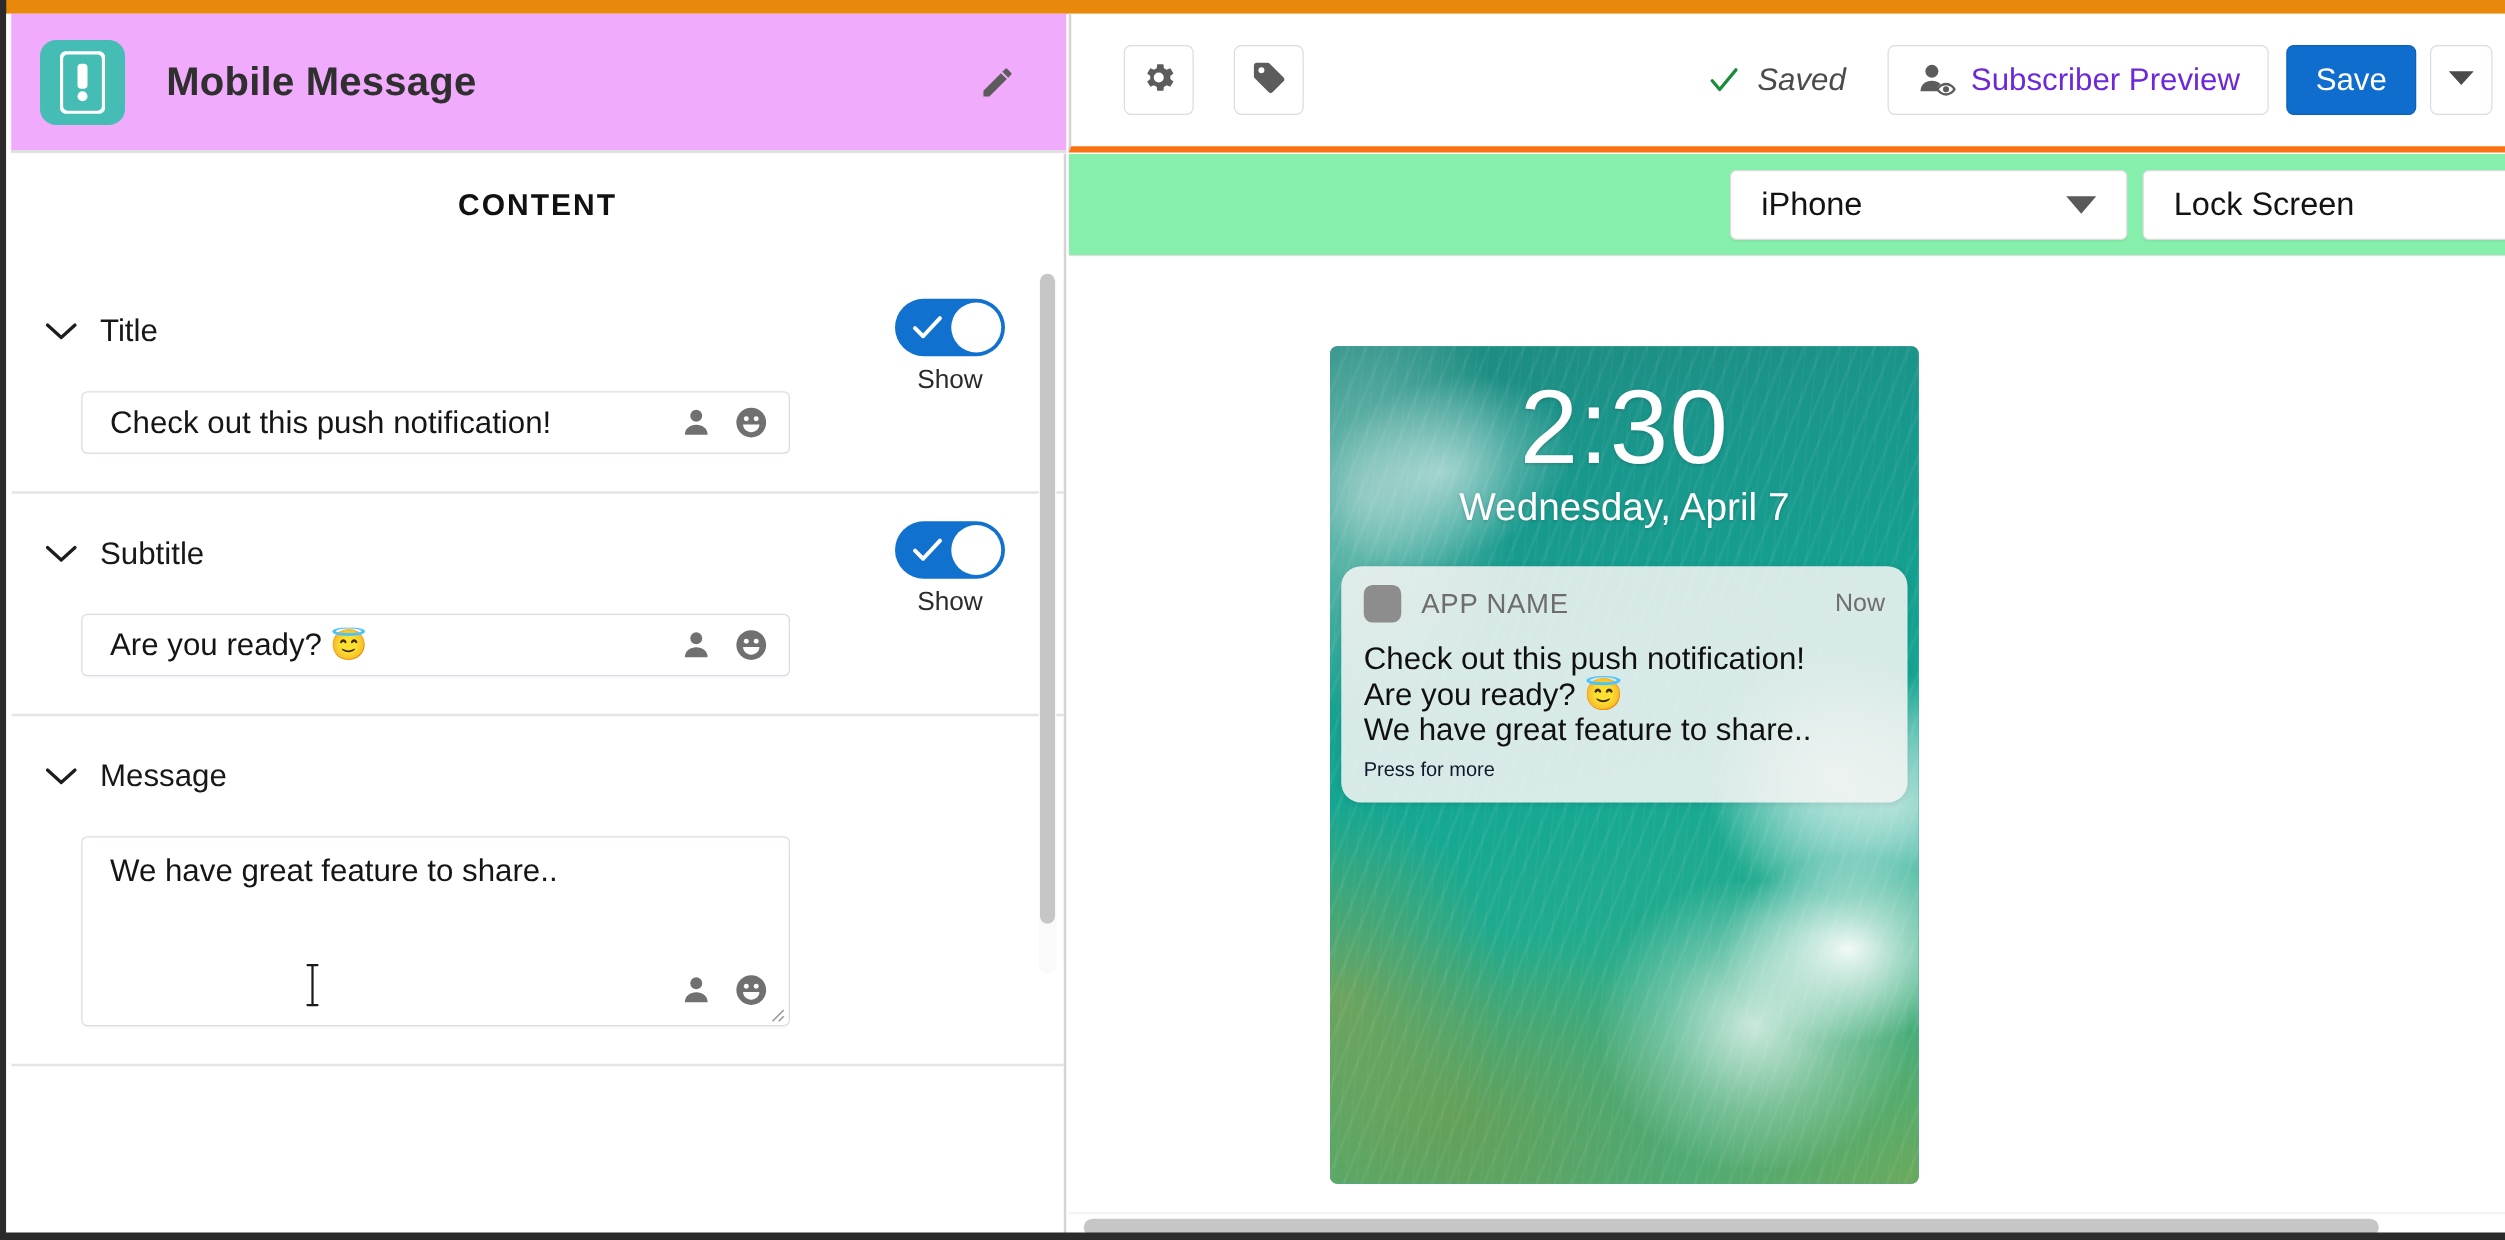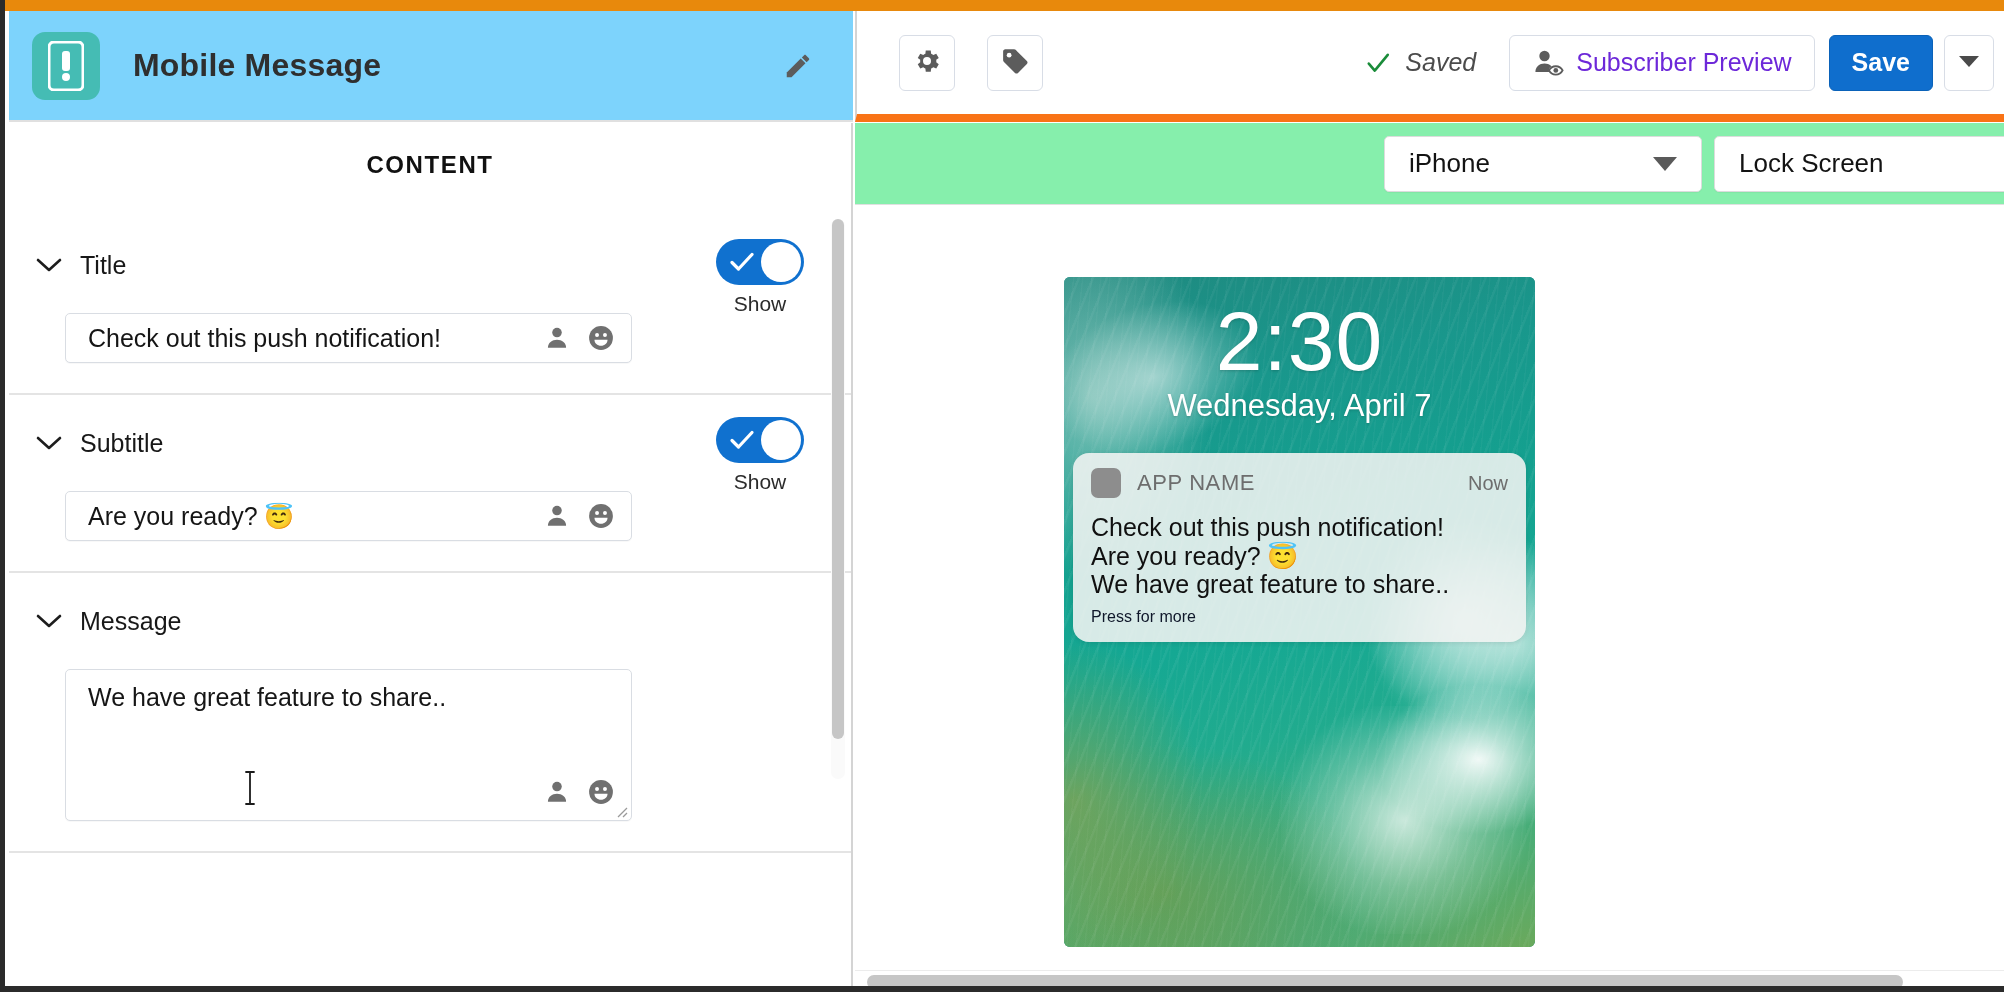--- a/index.html
+++ b/index.html
@@ -35,21 +35,21 @@
   .edge-bottom {
     position: absolute; bottom: 0; left: 0;
     width: 2004px; height: 6px;
     background: #2b2b2b;
   }
 
   
   .app-header {
     position: absolute; top: 11px; left: 9px;
     width: 844px; height: 111px;
-    background: #7dd3fc;
+    background: #f0abfc;
     border-bottom: 2px solid #e0e0e0;
     display: flex; align-items: center;
   }
   .app-icon {
     width: 68px; height: 68px;
     margin-left: 23px;
     border-radius: 13px;
     background: #45bcb4;
     display: flex; align-items: center; justify-content: center;
     flex: 0 0 auto;
@@ -69,21 +69,21 @@
     width: 34px; height: 34px;
     display: flex; align-items: center; justify-content: center;
     cursor: pointer;
   }
 
   
   .toolbar {
     position: absolute; top: 11px; left: 855px;
     width: 1149px; height: 111px;
     background: #ffffff;
-    border-bottom: 8px solid #f97316;
+    border-bottom: 5px solid #f97316;
     border-left: 2px solid #d4d4d4;
     display: flex; align-items: center;
   }
   .icon-btn {
     width: 56px; height: 56px;
     border: 1px solid #d8dde6;
     border-radius: 6px;
     background: #ffffff;
     display: flex; align-items: center; justify-content: center;
     cursor: pointer;
@@ -133,21 +133,21 @@
   .save-btn {
     margin-left: 14px;
     height: 56px;
     min-width: 104px;
     padding: 0 22px;
     border: 1px solid #0a62b9;
     border-radius: 6px;
     background: #0f6ecd;
     color: #ffffff;
     font-size: 25px;
-    font-weight: bold;
+    font-weight: normal;
     display: flex; align-items: center; justify-content: center;
     cursor: pointer;
     white-space: nowrap;
   }
   .save-caret-btn {
     margin-left: 11px; margin-right: 10px;
     width: 50px; height: 56px;
     border: 1px solid #d8dde6;
     border-radius: 6px;
     background: #ffffff;

